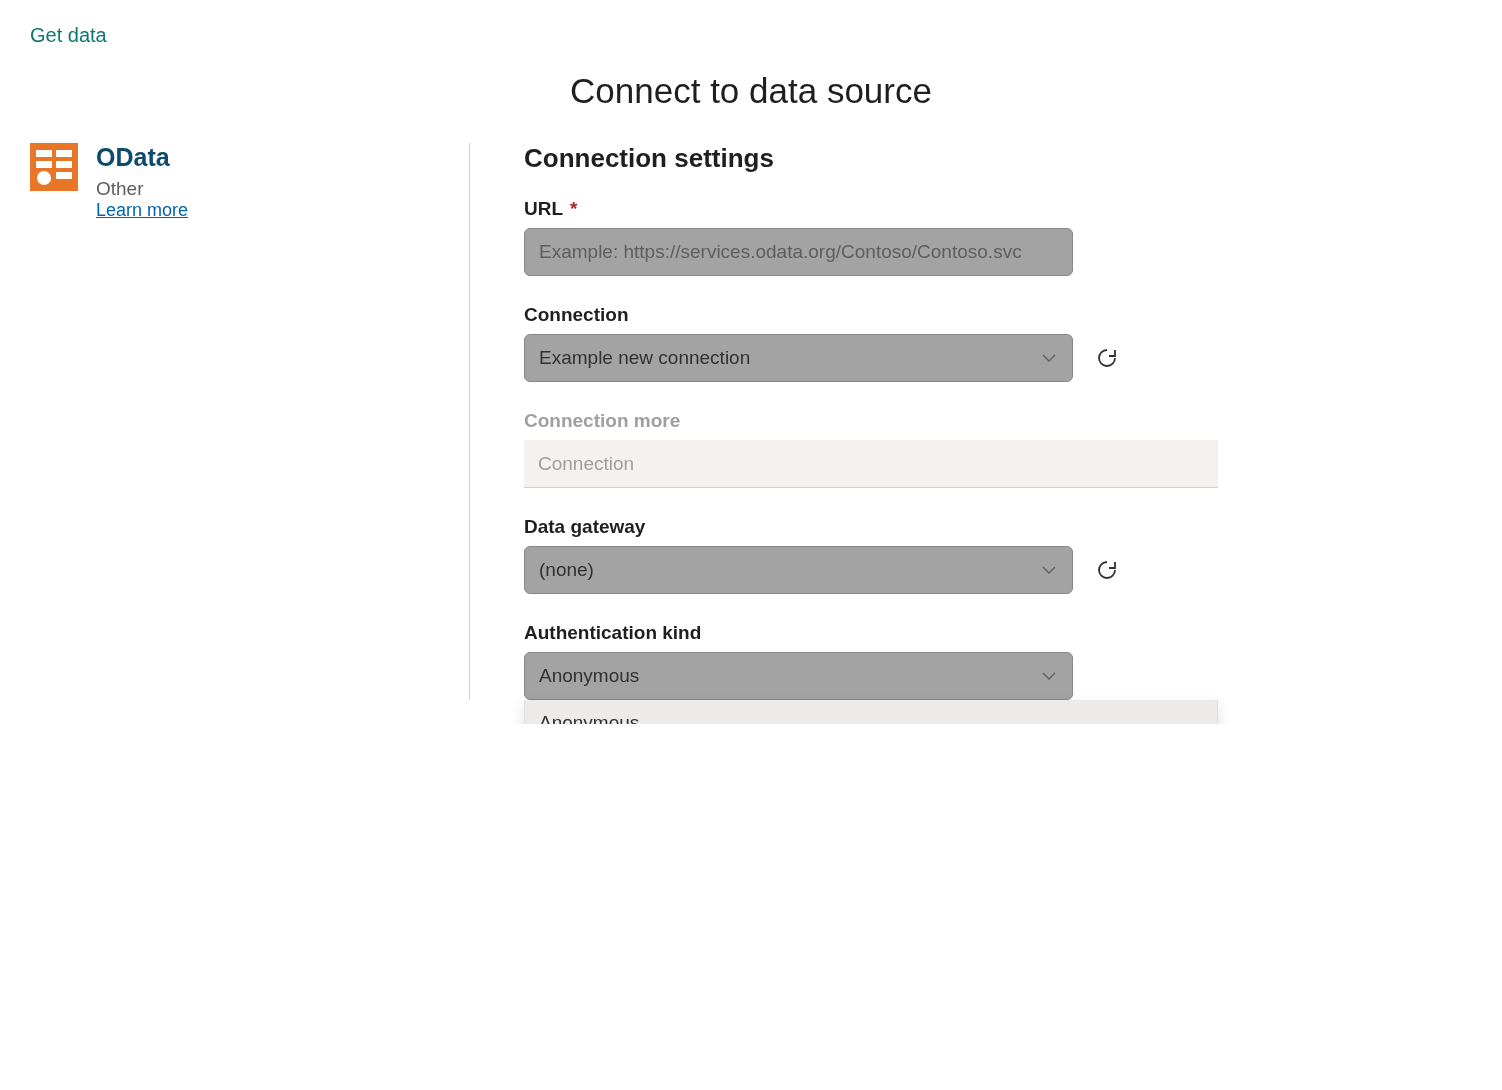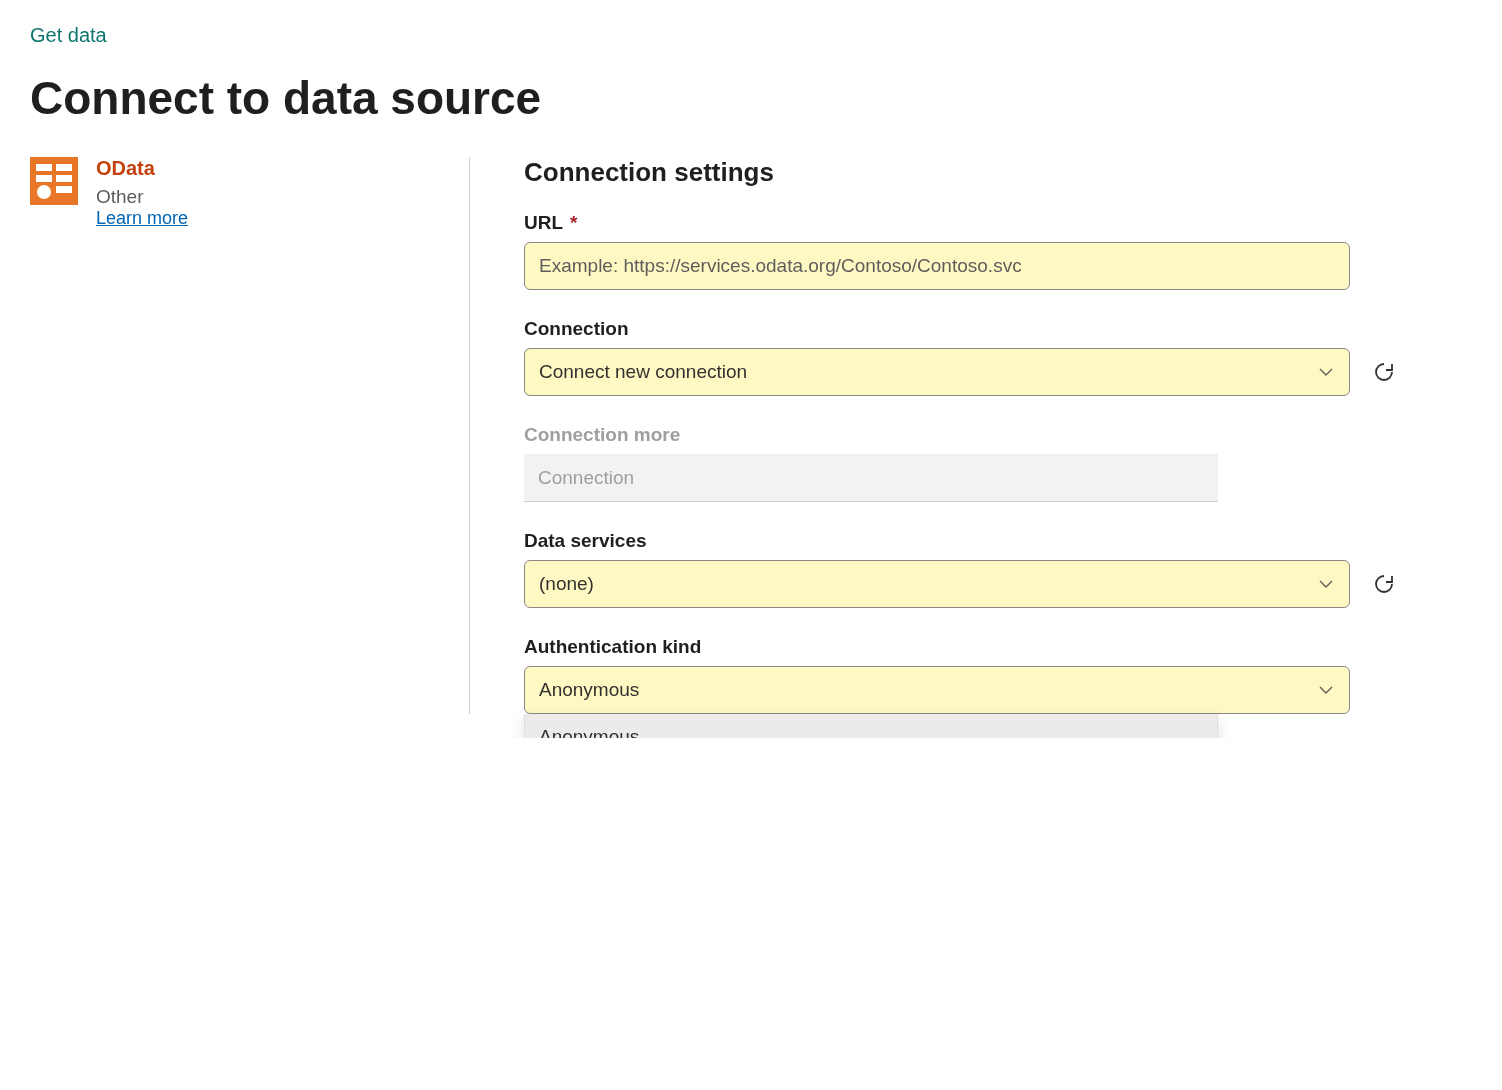--- a/index.html
+++ b/index.html
@@ -10,24 +10,25 @@
     background: #fff;
     padding: 24px 30px;
   }
   .breadcrumb {
     font-size: 20px;
     color: #0f766e;
     font-weight: 400;
     margin-bottom: 24px;
   }
   .page-title {
-    font-size: 46px;
-    font-weight: 700;
+    font-size: 35px;
+    font-weight: 400;
     margin: 0 0 32px 0;
     color: #201f1e;
+    text-align: center;
   }
   .columns {
     display: flex;
     gap: 0;
   }
   .left-col {
     width: 440px;
     padding-right: 30px;
     border-right: 1px solid #d2d0ce;
     display: flex;
@@ -36,23 +37,23 @@
   }
   .connector-icon {
     width: 48px;
     height: 48px;
     background: #e97627;
     flex-shrink: 0;
     position: relative;
   }
   .connector-icon svg { display:block; }
   .connector-info .name {
-    font-size: 20px;
+    font-size: 25px;
     font-weight: 600;
-    color: #c2410c;
+    color: #0c4a6e;
     margin-bottom: 6px;
   }
   .connector-info .category {
     font-size: 19px;
     color: #605e5c;
     margin-bottom: 0;
   }
   .connector-info a.learn-more {
     font-size: 18px;
     color: #0065b3;
@@ -74,28 +75,28 @@
   .field-label {
     font-size: 19px;
     font-weight: 600;
     color: #201f1e;
     margin-bottom: 8px;
     margin-top: 8px;
   }
   .field-label .req { color: #a4262c; margin-left:2px; }
   .field-label.disabled { color: #a19f9d; font-weight:600; }
   .text-input, .select-input, .disabled-input {
-    width: 826px;
+    width: 549px;
     height: 48px;
     border: 1px solid #8a8886;
     border-radius: 6px;
     font-size: 19px;
     padding: 0 14px;
     font-family: inherit;
-    background: #fef9c3;
+    background: #a3a3a3;
     color: #323130;
   }
   .text-input::placeholder { color: #605e5c; }
   .select-row {
     display: flex;
     align-items: center;
     gap: 20px;
   }
   .select-input {
     display:flex;
@@ -182,21 +183,21 @@
         <span class="req">*</span>
       </div>
       <input class="text-input" type="text" placeholder="Example: https://services.odata.org/Contoso/Contoso.svc" style="">
     </div>
 
 
     <div class="field-block">
       <div class="field-label">Connection</div>
       <div class="select-row">
         <div class="select-input">
-          <span>Connect new connection</span>
+          <span>Example new connection</span>
           <span class="chev">
             <svg width="16" height="16" viewBox="0 0 16 16">
                 <path d="M2 5 L8 11 L14 5" fill="none" stroke="currentColor" stroke-width="1.4"></path>
               </svg>
           </span>
         </div>
         <button class="refresh-btn">
           <svg width="24" height="24" viewBox="0 0 24 24">
             <path d="M12 4 A8 8 0 1 0 20 12" fill="none" stroke="currentColor" stroke-width="1.8"></path>
             <path d="M20 4 L20 10 L14 10" fill="none" stroke="currentColor" stroke-width="1.8"></path>
@@ -204,21 +205,21 @@
         </button>
       </div>
     </div>
 
     <div class="field-block">
       <div class="field-label disabled">Connection more</div>
       <div class="disabled-input">Connection</div>
     </div>
 
     <div class="field-block">
-      <div class="field-label">Data services</div>
+      <div class="field-label">Data gateway</div>
       <div class="select-row">
         <div class="select-input">
           <span>(none)</span>
           <span class="chev">
             <svg width="16" height="16" viewBox="0 0 16 16">
                 <path d="M2 5 L8 11 L14 5" fill="none" stroke="currentColor" stroke-width="1.4"></path>
               </svg>
           </span>
         </div>
         <button class="refresh-btn">

